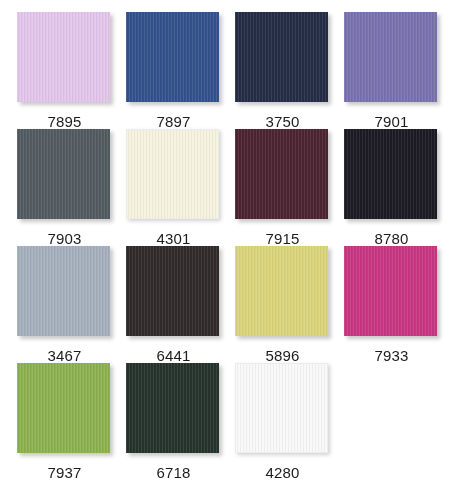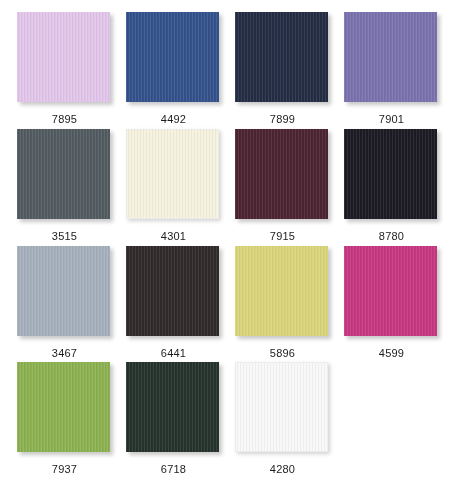--- a/index.html
+++ b/index.html
@@ -55,21 +55,21 @@
         rgba(255,255,255,0.0) 3px
       ),
       linear-gradient(var(--chip-color), var(--chip-color));
   }
   .swatch-chip.light-chip {
     box-shadow: 2px 2px 4px rgba(0,0,0,0.18);
     border: 1px solid #ececec;
   }
   .swatch-label {
     margin-top: 9px;
-    font-size: 11px;
+    font-size: 15px;
     color: #1c1c1c;
     letter-spacing: 0.2px;
     line-height: 1;
     text-align: center;
     font-family: "Liberation Sans", sans-serif;
   }
 </style>
 </head>
 <body>
 
@@ -77,39 +77,39 @@
     <div class="swatch-cell">
       <div class="swatch-chip-wrap">
         <div class="swatch-chip" style="--chip-color: #e2c6ea;"></div>
       </div>
       <div class="swatch-label">7895</div>
     </div>
     <div class="swatch-cell">
       <div class="swatch-chip-wrap">
         <div class="swatch-chip" style="--chip-color: #33528c;"></div>
       </div>
-      <div class="swatch-label">4492</div>
+      <div class="swatch-label">7897</div>
     </div>
     <div class="swatch-cell">
       <div class="swatch-chip-wrap">
         <div class="swatch-chip" style="--chip-color: #242d44;"></div>
       </div>
-      <div class="swatch-label">7899</div>
+      <div class="swatch-label">3750</div>
     </div>
     <div class="swatch-cell">
       <div class="swatch-chip-wrap">
         <div class="swatch-chip" style="--chip-color: #7a72ae;"></div>
       </div>
       <div class="swatch-label">7901</div>
     </div>
     <div class="swatch-cell">
       <div class="swatch-chip-wrap">
         <div class="swatch-chip" style="--chip-color: #525b60;"></div>
       </div>
-      <div class="swatch-label">3515</div>
+      <div class="swatch-label">7903</div>
     </div>
     <div class="swatch-cell">
       <div class="swatch-chip-wrap">
         <div class="swatch-chip light-chip" style="--chip-color: #f5f2de;"></div>
       </div>
       <div class="swatch-label">4301</div>
     </div>
     <div class="swatch-cell">
       <div class="swatch-chip-wrap">
         <div class="swatch-chip" style="--chip-color: #4c2431;"></div>
@@ -137,21 +137,21 @@
     <div class="swatch-cell">
       <div class="swatch-chip-wrap">
         <div class="swatch-chip" style="--chip-color: #d9d47a;"></div>
       </div>
       <div class="swatch-label">5896</div>
     </div>
     <div class="swatch-cell">
       <div class="swatch-chip-wrap">
         <div class="swatch-chip" style="--chip-color: #c73781;"></div>
       </div>
-      <div class="swatch-label">4599</div>
+      <div class="swatch-label">7933</div>
     </div>
     <div class="swatch-cell">
       <div class="swatch-chip-wrap">
         <div class="swatch-chip" style="--chip-color: #8cb151;"></div>
       </div>
       <div class="swatch-label">7937</div>
     </div>
     <div class="swatch-cell">
       <div class="swatch-chip-wrap">
         <div class="swatch-chip" style="--chip-color: #25332c;"></div>

